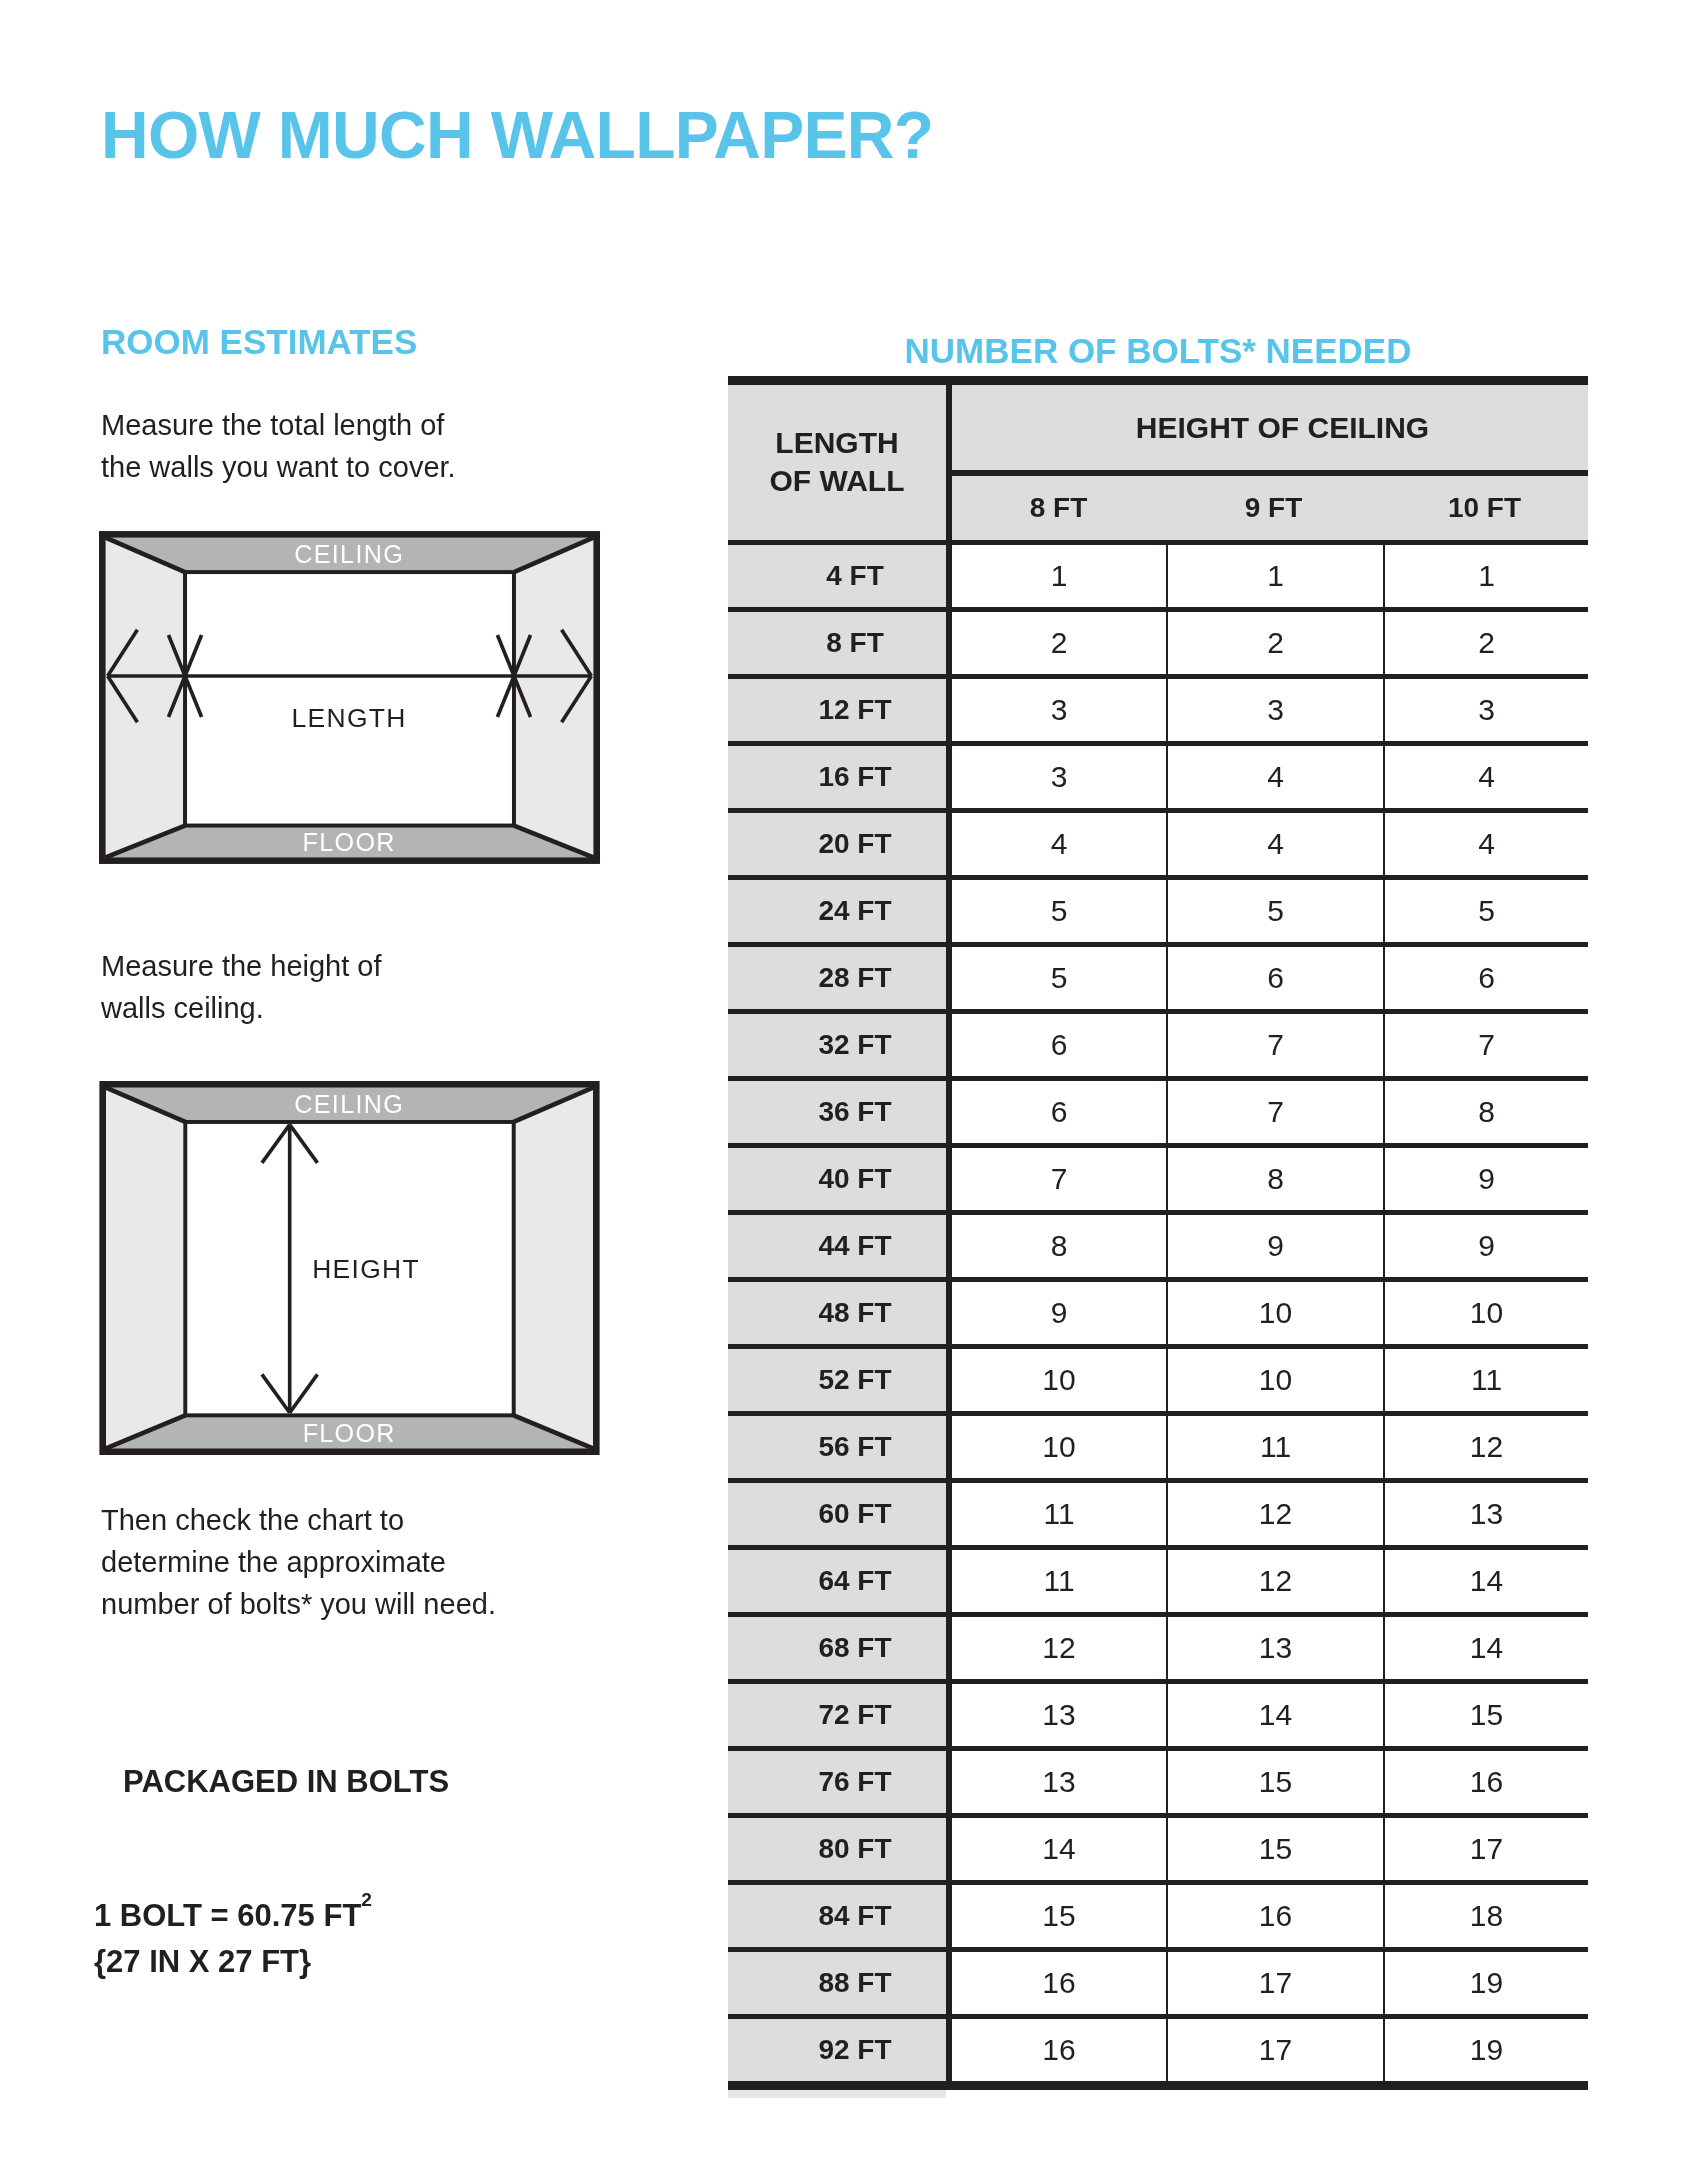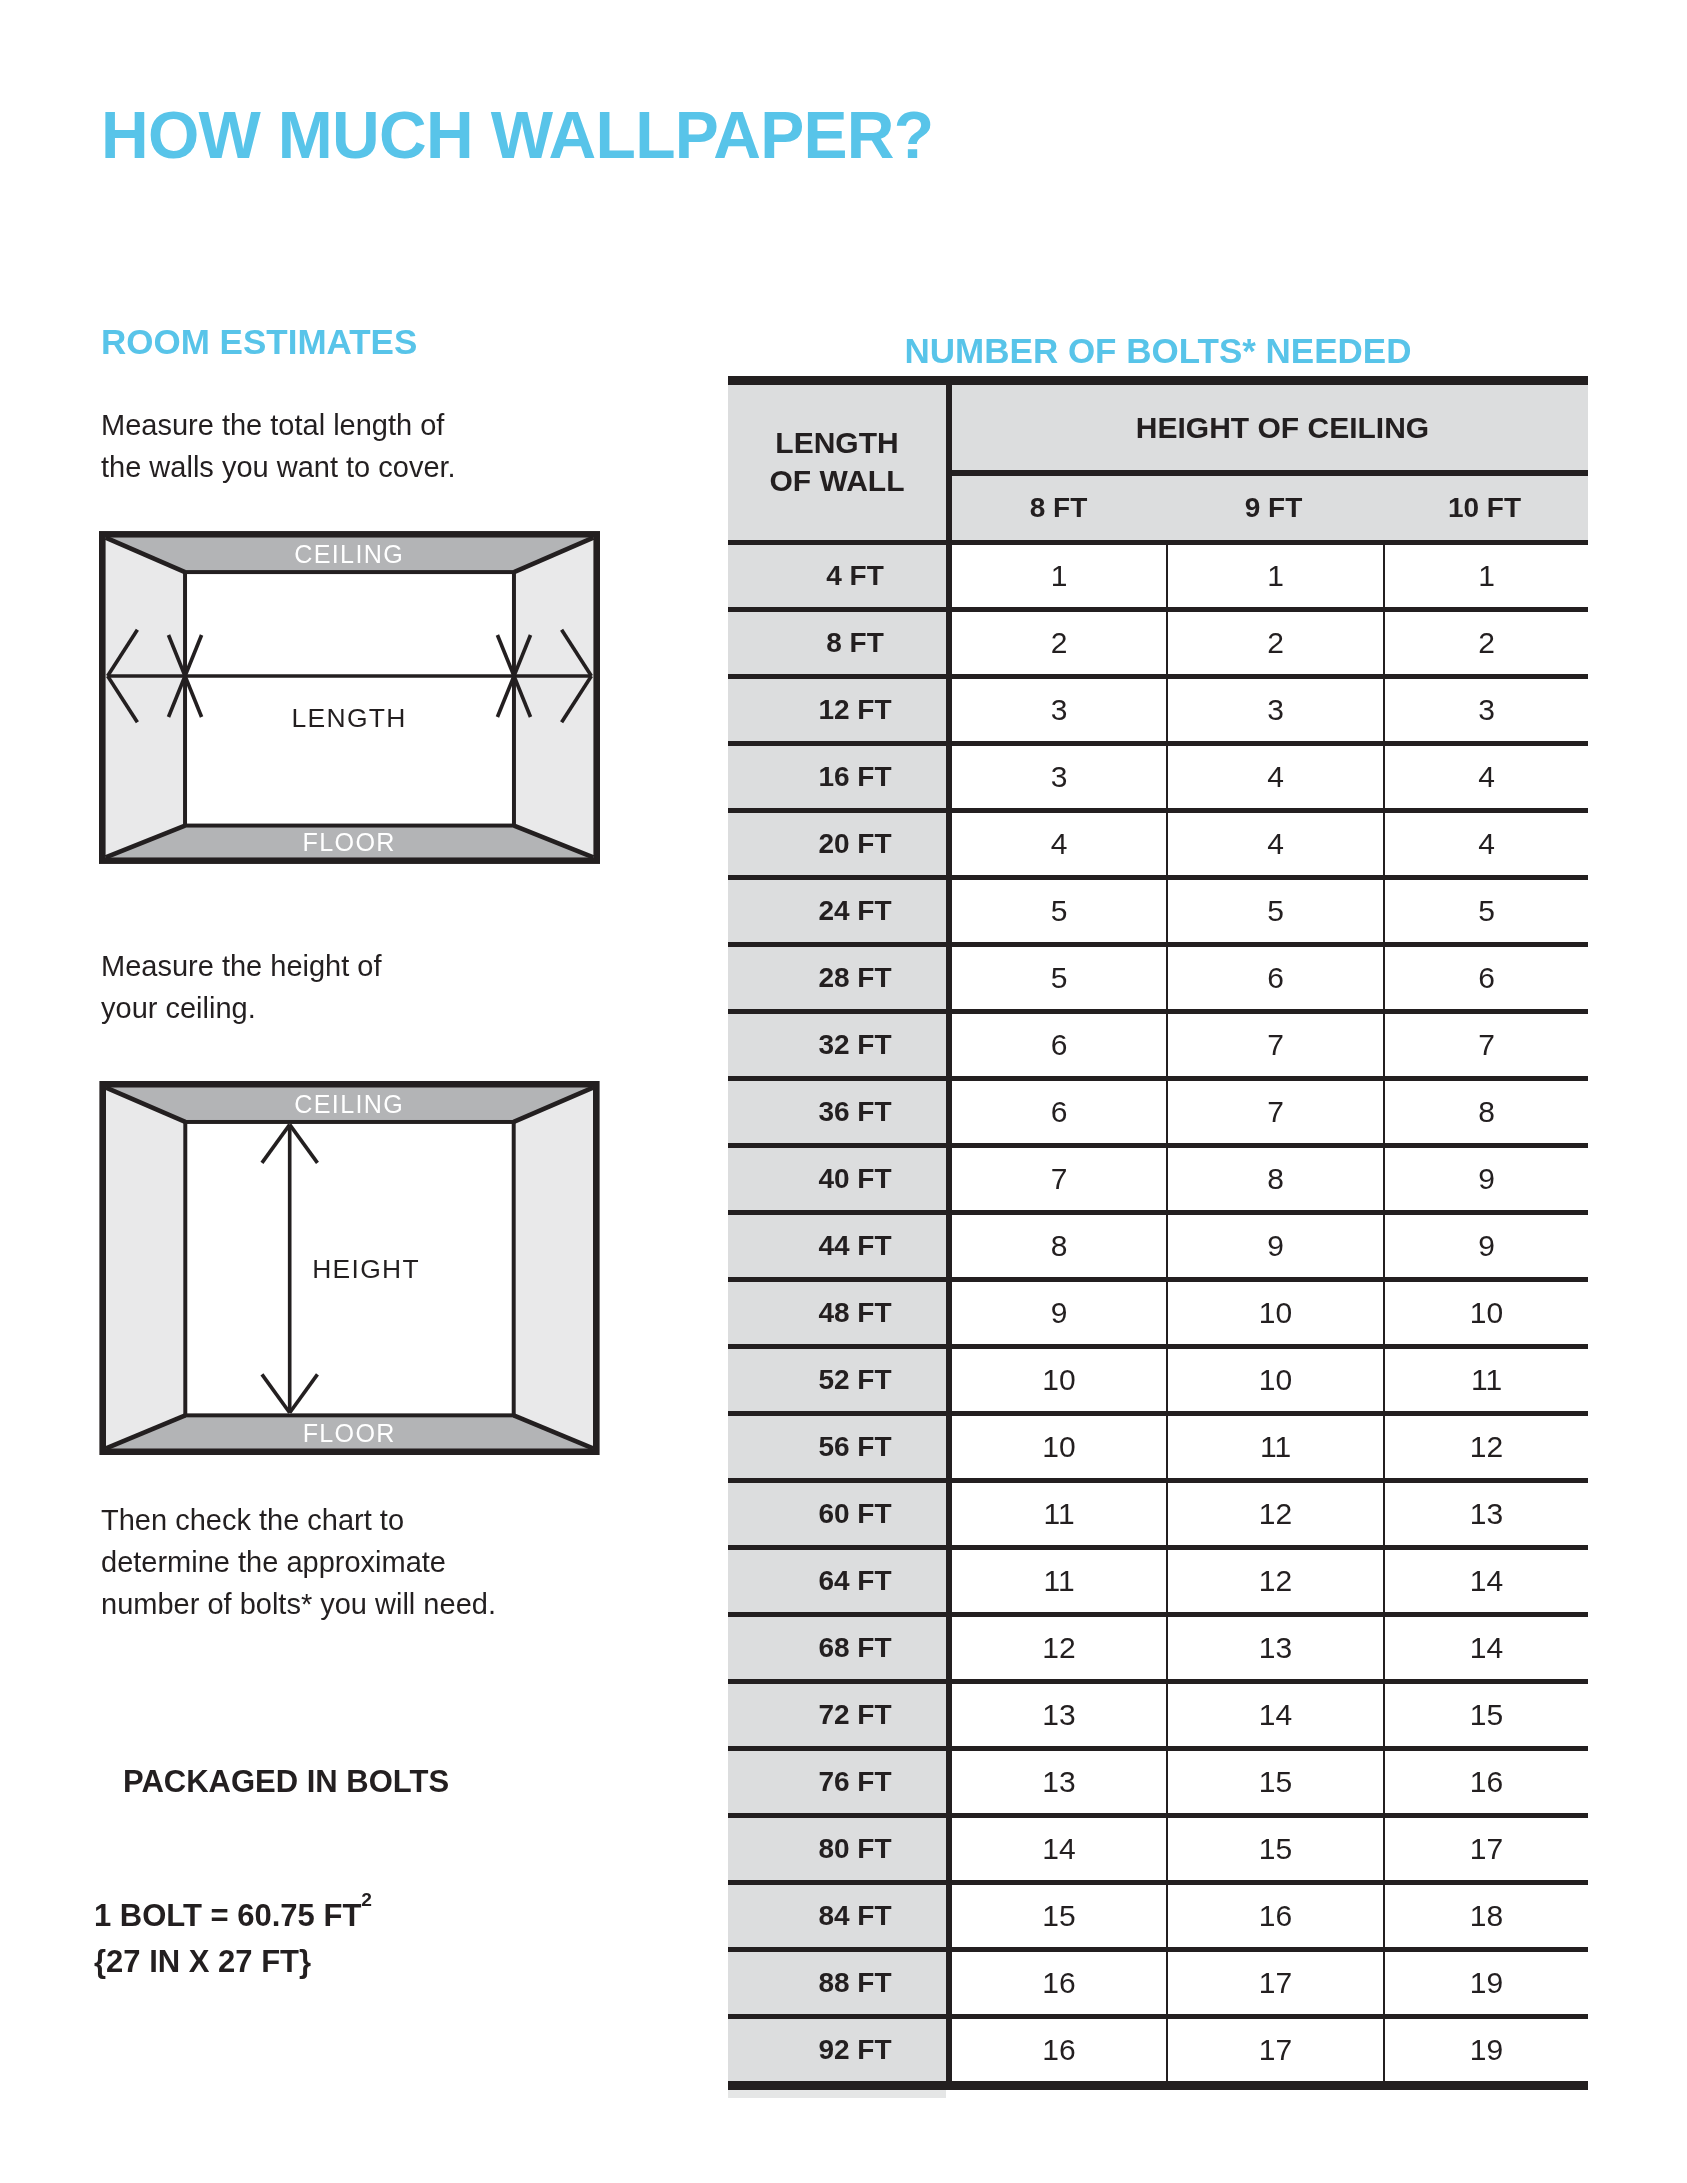--- a/index.html
+++ b/index.html
@@ -118,21 +118,21 @@
         <line class="arrow-line" x1="602" y1="157" x2="652" y2="281"></line>
         <line class="arrow-line" x1="652" y1="157" x2="602" y2="281"></line>
       </g>
       <text class="svg-label-white" x="378" y="49" text-anchor="middle">CEILING</text>
       <text class="svg-label-white" x="378" y="484" text-anchor="middle">FLOOR</text>
       <text class="svg-label-black" x="378" y="296" text-anchor="middle">LENGTH</text>
     </svg>
   </div>
 
   <div class="abs para" style="left:101px;top:945px;">Measure the height of
-your ceiling.</div>
+walls ceiling.</div>
 
   <div class="abs diagram" style="left:99px;top:1081px;">
     <svg width="501" height="374" viewBox="0 0 757 566">
       <polygon class="band-light" points="10,10 130,62 130,506 10,556"></polygon>
       <polygon class="band-light" points="747,10 627,62 627,506 747,556"></polygon>
       <polygon class="band-dark" points="10,10 747,10 627,62 130,62"></polygon>
       <polygon class="band-dark" points="130,506 627,506 747,556 10,556"></polygon>
       <line class="diag-line" x1="10" y1="10" x2="130" y2="62"></line>
       <line class="diag-line" x1="747" y1="10" x2="627" y2="62"></line>
       <line class="diag-line" x1="10" y1="556" x2="130" y2="506"></line>

